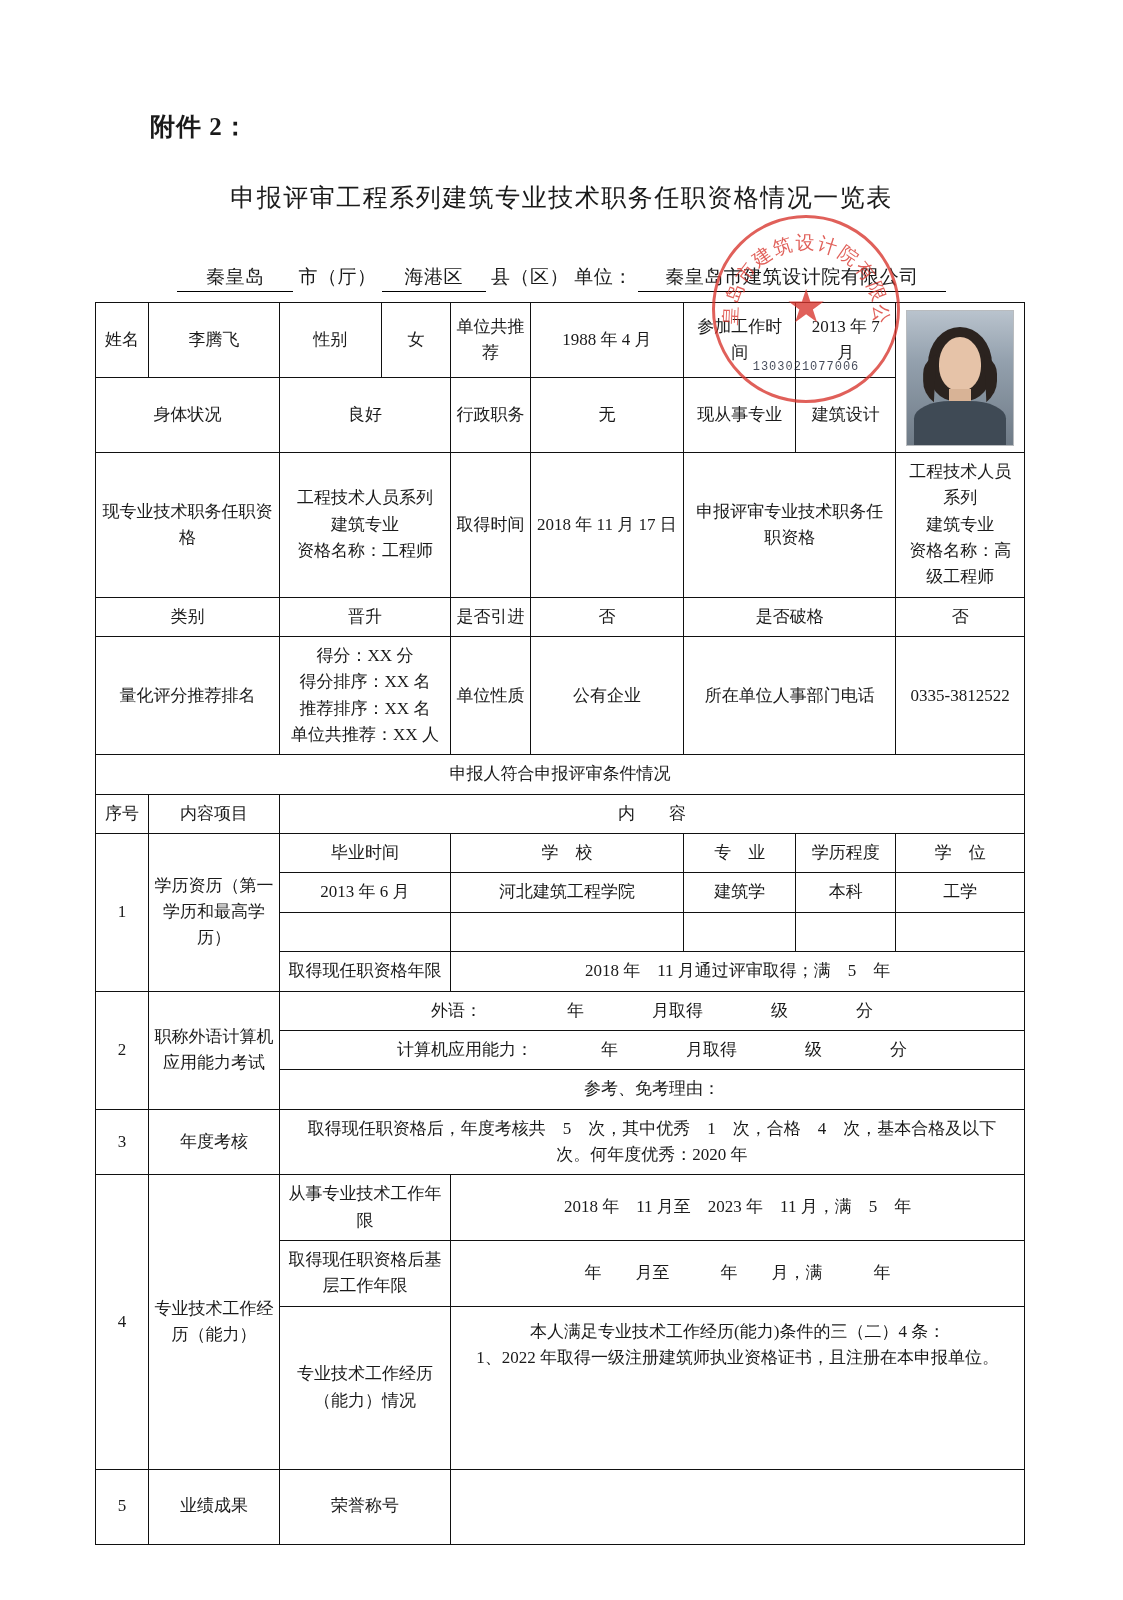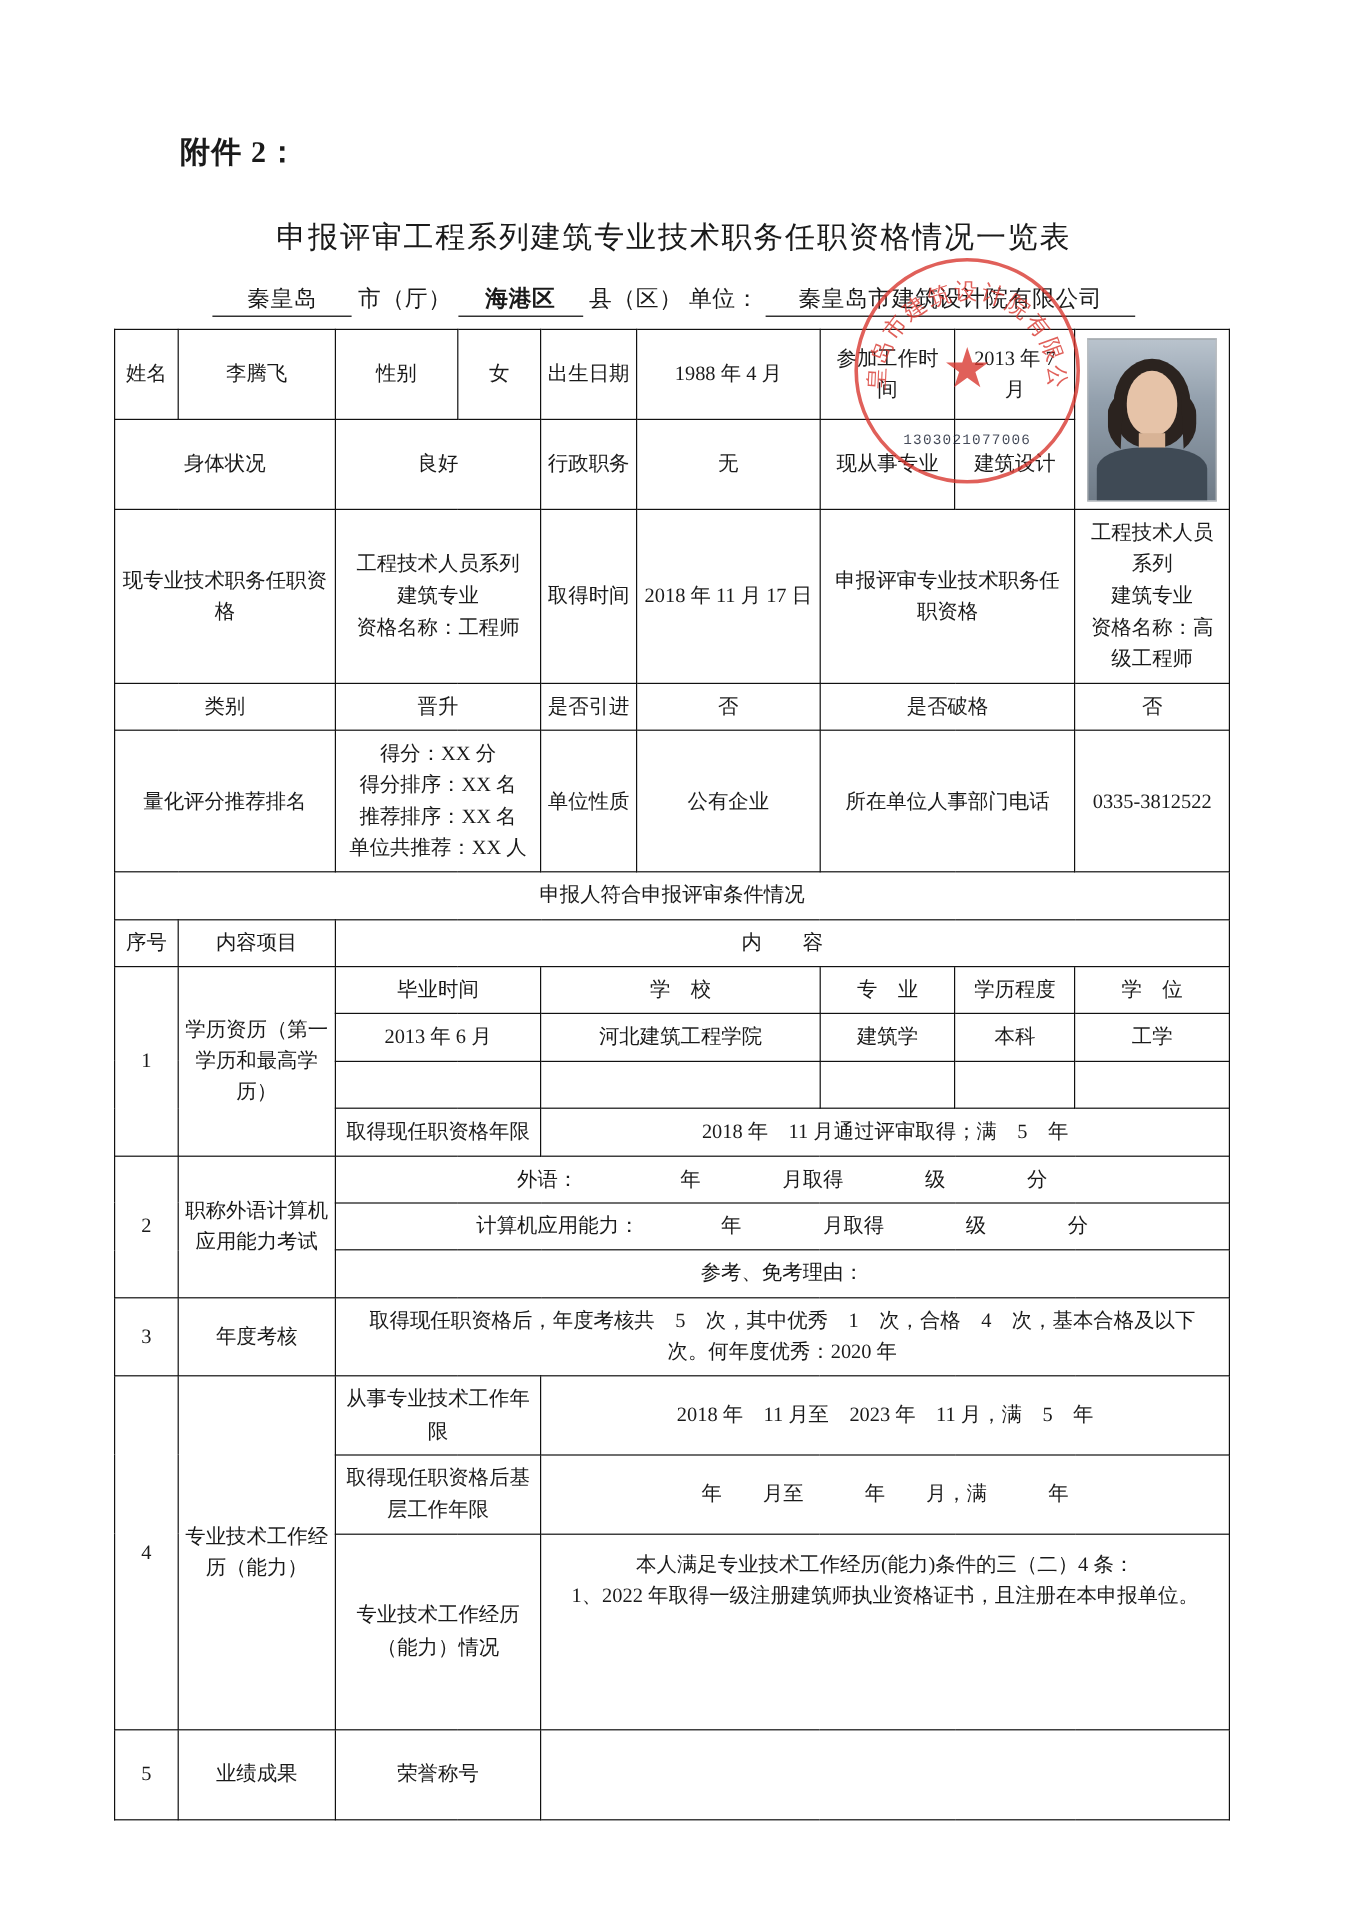--- a/index.html
+++ b/index.html
@@ -39,23 +39,24 @@
     margin-top: 22px;
     font-size: 19px;
     text-align: center;
     white-space: nowrap;
     letter-spacing: 0.5px;
   }
   .u {
     display: inline-block;
     border-bottom: 1.6px solid #000;
     padding: 0 4px 1px 4px;
+    margin-top: 28px;
   }
   .u.w1 { min-width: 108px; }
-  .u.w2 { min-width: 96px; font-weight: bold; }
+  .u.w2 { min-width: 96px; }
   .u.w3 { min-width: 300px; }
 
   table.main {
     margin-top: 10px;
     border-collapse: collapse;
     width: 930px;
     table-layout: fixed;
   }
   table.main td {
     border: 1.4px solid #111;
@@ -221,21 +222,21 @@
       <col style="width:98px">
       <col style="width:126px">
     </colgroup>
 
     <tbody>
         <tr>
       <td class="tall">姓名</td>
       <td>李腾飞</td>
       <td>性别</td>
       <td>女</td>
-      <td>出生日期</td>
+      <td>单位共推荐</td>
       <td>1988 年 4 月</td>
       <td>参加工作时间</td>
       <td>2013 年 7 月</td>
       <td class="photo-cell" rowspan="2">
         <div class="photo">
           <div class="hair"></div>
           <div class="face"></div>
           <div class="hair2"></div>
           <div class="neck"></div>
           <div class="body"></div>

